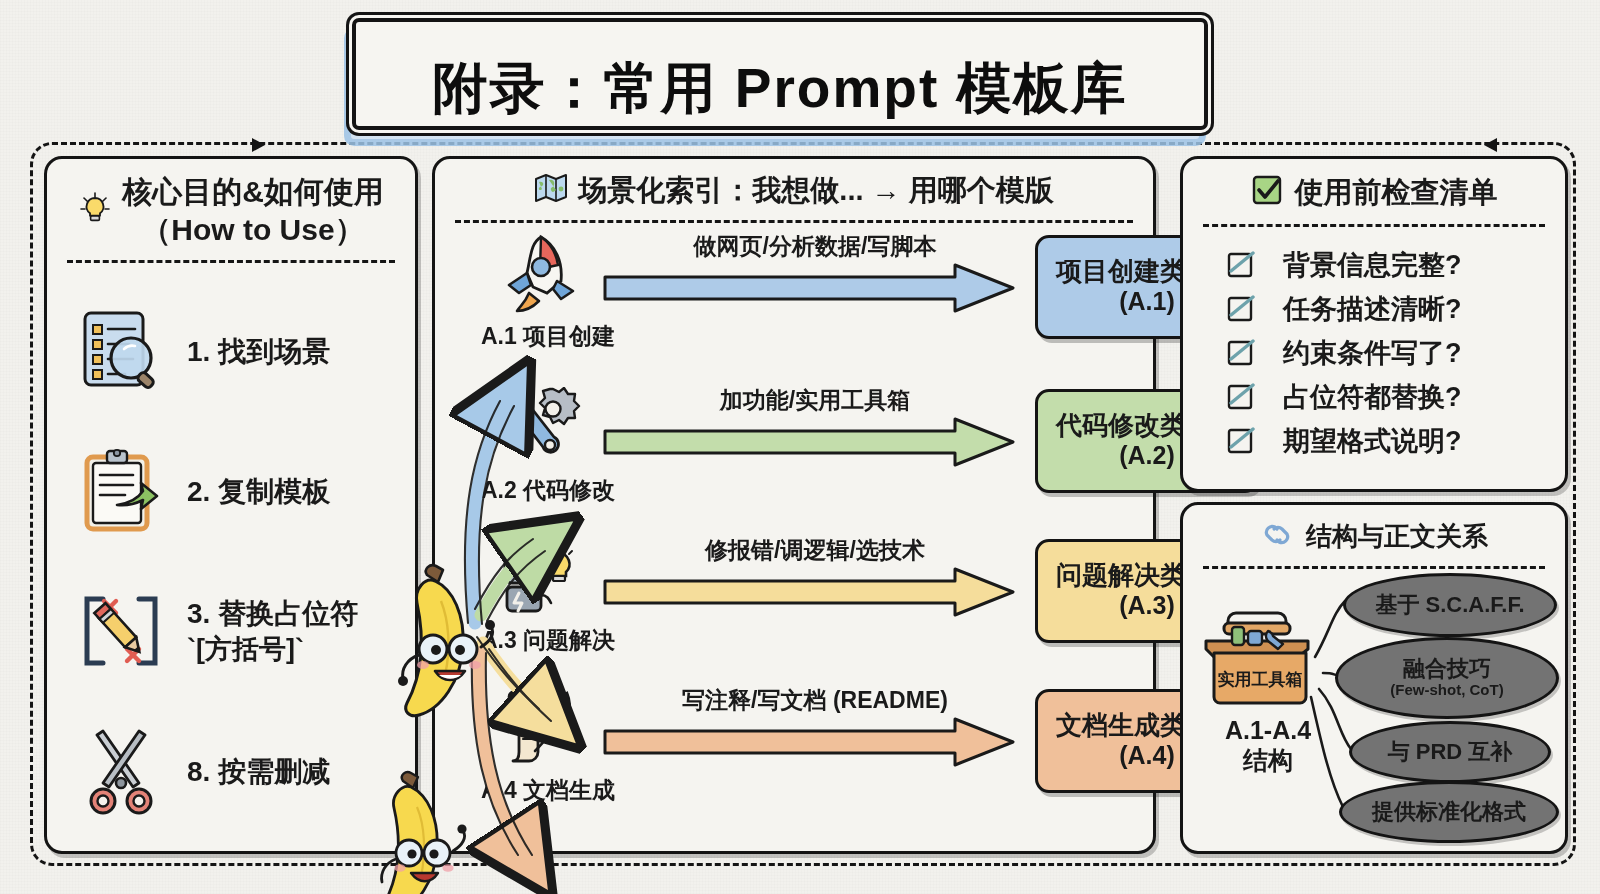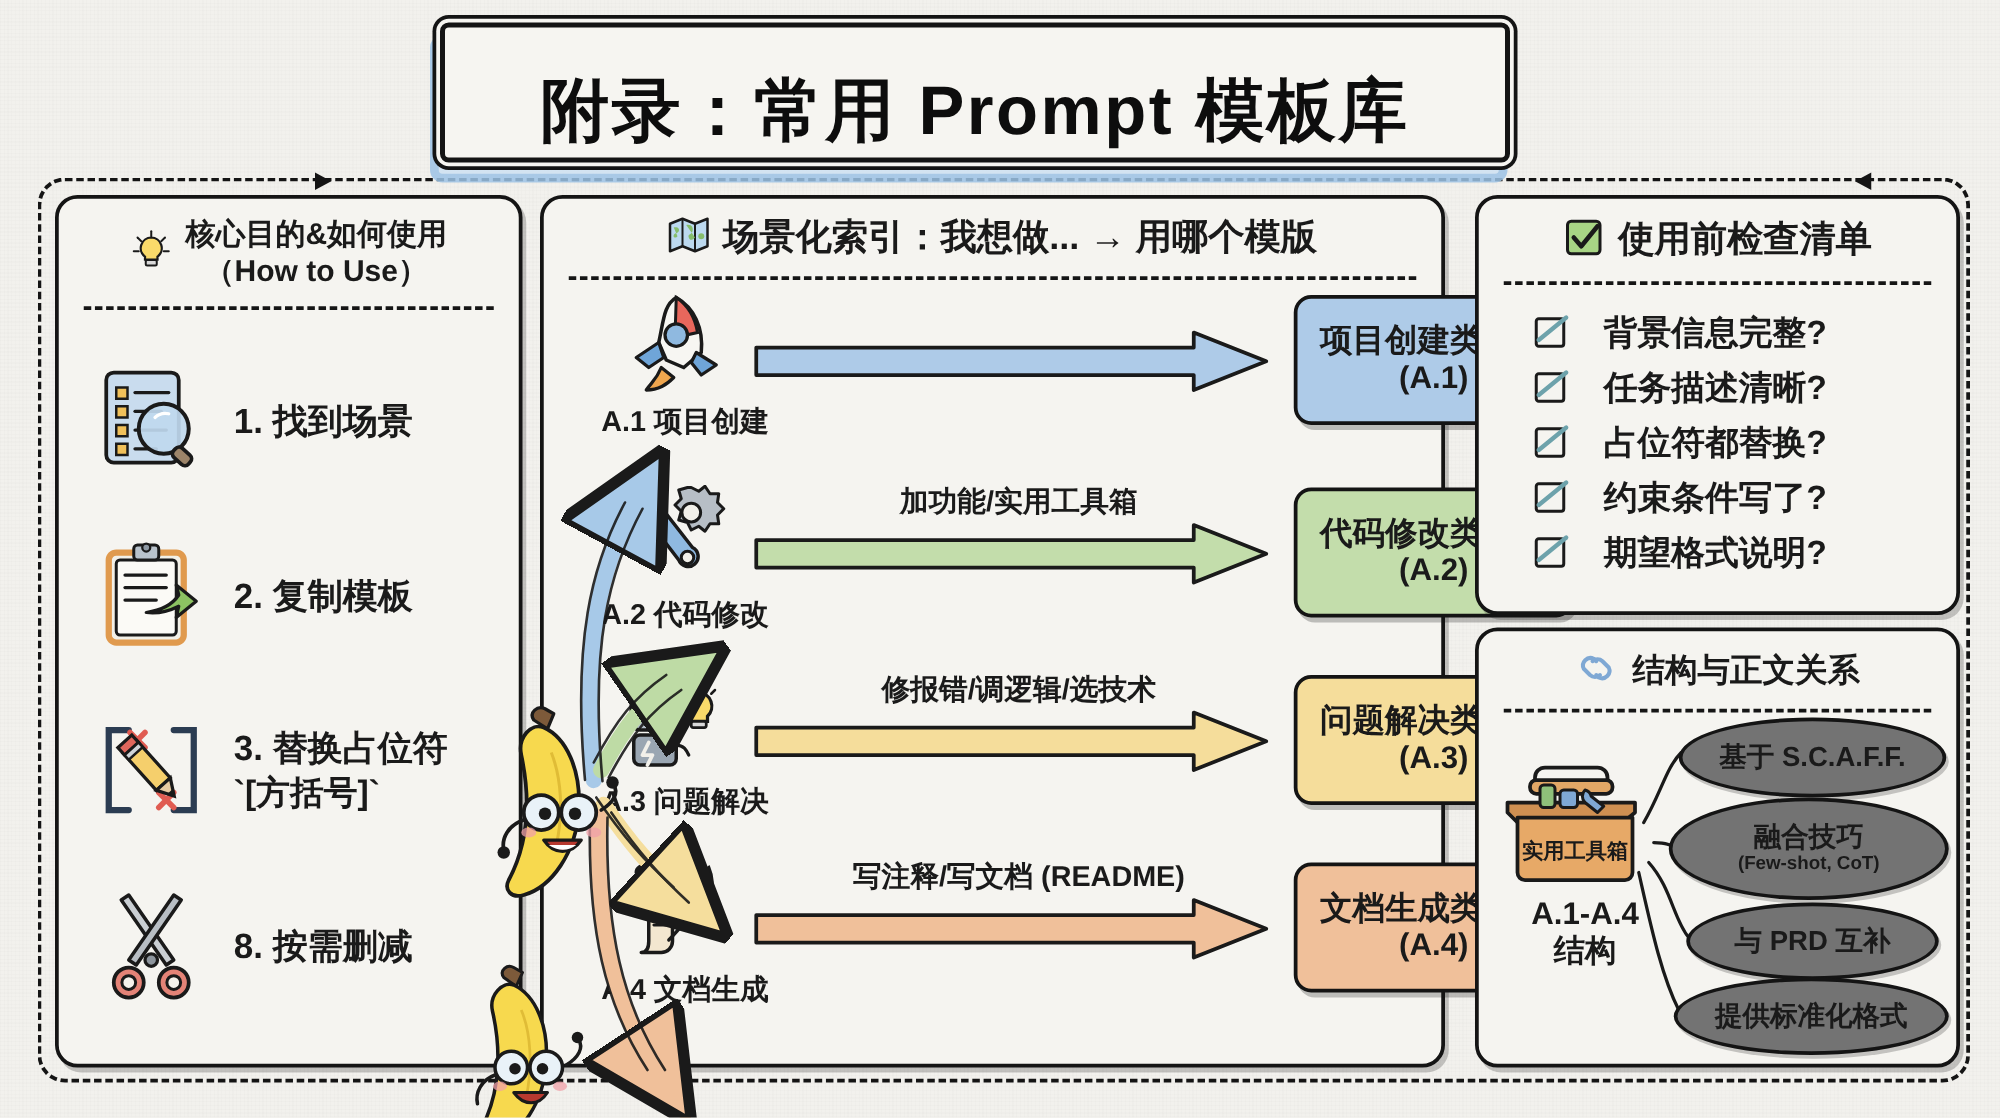--- a/index.html
+++ b/index.html
@@ -65,21 +65,21 @@
   .panel-head{display:flex;align-items:center;justify-content:center;gap:10px;padding:14px 10px 0;}
   .panel-head-em{font-size:30px;line-height:1;}
   .panel-title{font-size:29px;font-weight:bold;text-align:center;line-height:1.22;}
   .panel-title.small{font-size:26px;}
   .divider{
     height:0;border-top:3.5px dashed #151515;
     margin:12px 20px 0;
   }
 
   
-  #howto-title{font-size:24px;font-weight:bold;text-align:center;line-height:1.25;}
+  #howto-title{font-size:30px;font-weight:bold;text-align:center;line-height:1.25;}
   #steps{padding:18px 0 0;}
   .step{display:flex;align-items:center;height:140px;padding-left:26px;gap:18px;}
   .step-icon{width:96px;min-width:96px;height:96px;position:relative;}
   .step-label{font-size:28px;font-weight:bold;line-height:1.25;}
   .step-sub{font-size:27px;font-weight:bold;}
 
   
   #flow{position:relative;padding-top:6px;height:612px;}
   .flow-row{position:absolute;left:0;width:100%;height:150px;}
   #flow-row-0{top:4px;}
@@ -360,20 +360,21 @@
         <svg width="86" height="80" viewBox="0 0 86 80">
           <path d="M46 4c14 8 22 24 20 44l-14 12-14-6-6-14C36 22 36 10 46 4z" fill="#f7f6f2" stroke="#1a1a1a" stroke-width="2.8"></path>
           <path d="M46 4c9 6 15 16 17 28l-18 4z" fill="#e8675c" stroke="#1a1a1a" stroke-width="2.4"></path>
           <circle cx="46" cy="34" r="9" fill="#8fb9e0" stroke="#1a1a1a" stroke-width="2.6"></circle>
           <path d="M32 40 L14 52 l10 8 12-8z" fill="#6fa5d8" stroke="#1a1a1a" stroke-width="2.6" stroke-linejoin="round"></path>
           <path d="M62 48 L78 58 l-12 8-8-10z" fill="#6fa5d8" stroke="#1a1a1a" stroke-width="2.6" stroke-linejoin="round"></path>
           <path d="M34 60c-4 10-8 12-12 18 10 0 16-4 22-10z" fill="#f0a64e" stroke="#1a1a1a" stroke-width="2.6" stroke-linejoin="round"></path>
         </svg>
       </div>
       <div class="src-caption">A.1 项目创建</div>
+      <div class="arrow-label">做网页/分析数据/写脚本</div>
       <svg class="big-arrow" viewBox="0 0 412 50" preserveAspectRatio="none">
         <path d="M2 14 L352 14 L352 2 L410 25 L352 48 L352 36 L2 36 Z" fill="#aecbe8" stroke="#1a1a1a" stroke-width="3" stroke-linejoin="round"></path>
       </svg>
       <div class="tpl-box" style="background:#aecbe8">
         <div class="tpl-name">项目创建类模板</div>
         <div class="tpl-code">(A.1)</div>
       </div>
     </div>
 
     <div class="flow-row" id="flow-row-1">
@@ -491,30 +492,30 @@
       </span>
       <span class="check-text">任务描述清晰?</span>
     </div>
     <div class="check-item">
       <span class="checkbox">
         <svg width="28" height="28" viewBox="0 0 28 28">
           <rect x="2" y="3" width="22" height="22" rx="2" fill="none" stroke="#1a1a1a" stroke-width="2.4"></rect>
           <path d="M4 20 L26 2" fill="none" stroke="#6da2ab" stroke-width="3.4" stroke-linecap="round"></path>
         </svg>
       </span>
-      <span class="check-text">占位符都替换?</span>
+      <span class="check-text">约束条件写了?</span>
     </div>
     <div class="check-item">
       <span class="checkbox">
         <svg width="28" height="28" viewBox="0 0 28 28">
           <rect x="2" y="3" width="22" height="22" rx="2" fill="none" stroke="#1a1a1a" stroke-width="2.4"></rect>
           <path d="M4 20 L26 2" fill="none" stroke="#6da2ab" stroke-width="3.4" stroke-linecap="round"></path>
         </svg>
       </span>
-      <span class="check-text">约束条件写了?</span>
+      <span class="check-text">占位符都替换?</span>
     </div>
     <div class="check-item">
       <span class="checkbox">
         <svg width="28" height="28" viewBox="0 0 28 28">
           <rect x="2" y="3" width="22" height="22" rx="2" fill="none" stroke="#1a1a1a" stroke-width="2.4"></rect>
           <path d="M4 20 L26 2" fill="none" stroke="#6da2ab" stroke-width="3.4" stroke-linecap="round"></path>
         </svg>
       </span>
       <span class="check-text">期望格式说明?</span>
     </div>

